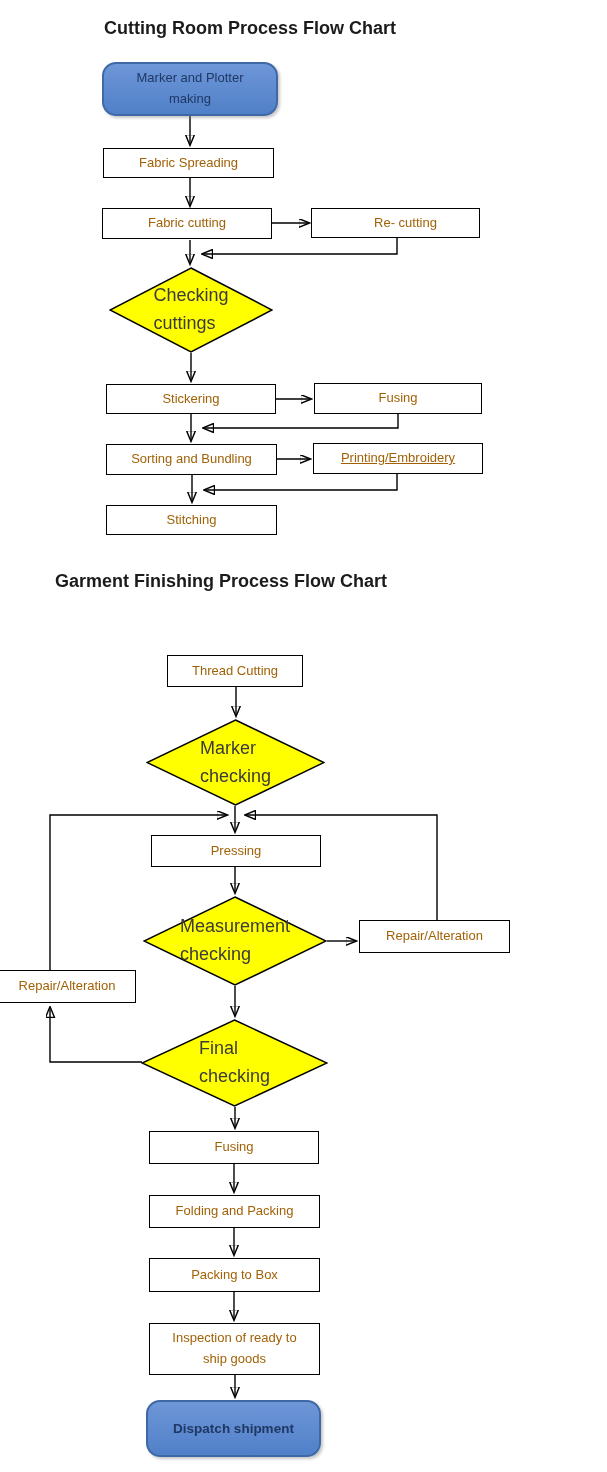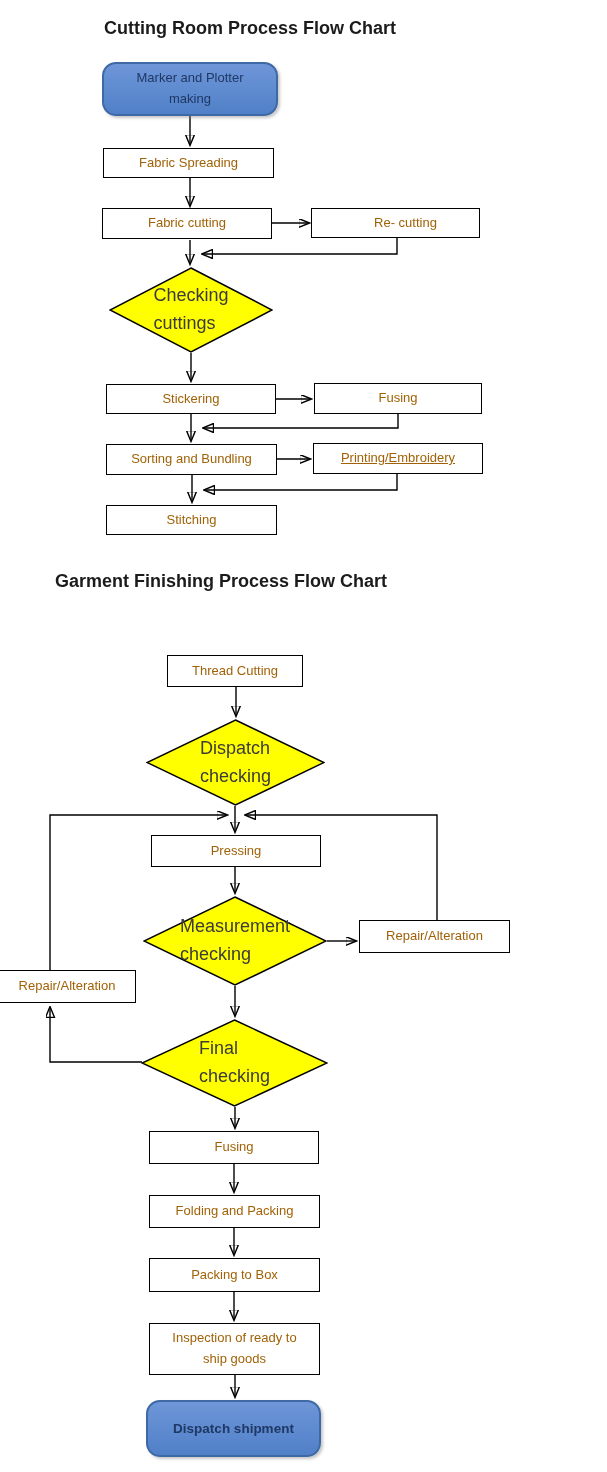--- a/index.html
+++ b/index.html
@@ -136,21 +136,21 @@
   <div class="chart-title" style="left:55px;top:571px;">Garment Finishing Process Flow Chart</div>
 
   <div class="node process" style="left:151px;top:655px;width:136px;height:32px;margin-left:16px;">
     <span>Thread Cutting</span>
   </div>
 
   <div class="diamond" style="left:146px;top:719px;width:179px;height:87px;">
     <svg class="shape" viewBox="0 0 179 87" preserveAspectRatio="none">
       <polygon points="89.5,1 178,43.5 89.5,86 1,43.5" style="fill:var(--decision-fill,#ffff00);stroke:#000;stroke-width:1.5"></polygon>
     </svg>
-    <div class="dtext">Dispatch
+    <div class="dtext">Marker
 checking</div>
   </div>
 
   <div class="node process" style="left:151px;top:835px;width:170px;height:32px;">
     <span>Pressing</span>
   </div>
 
   <div class="diamond" style="left:143px;top:896px;width:184px;height:90px;">
     <svg class="shape" viewBox="0 0 184 90" preserveAspectRatio="none">
       <polygon points="92,1 183,45 92,89 1,45" style="fill:var(--decision-fill,#ffff00);stroke:#000;stroke-width:1.5"></polygon>

